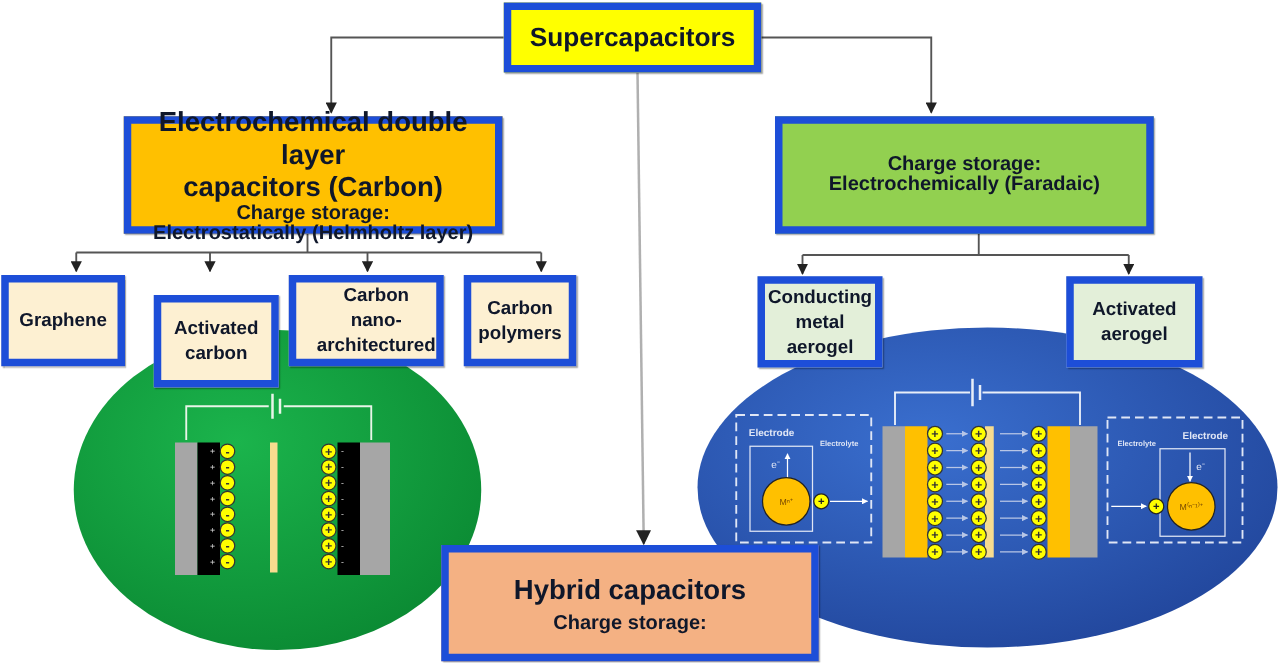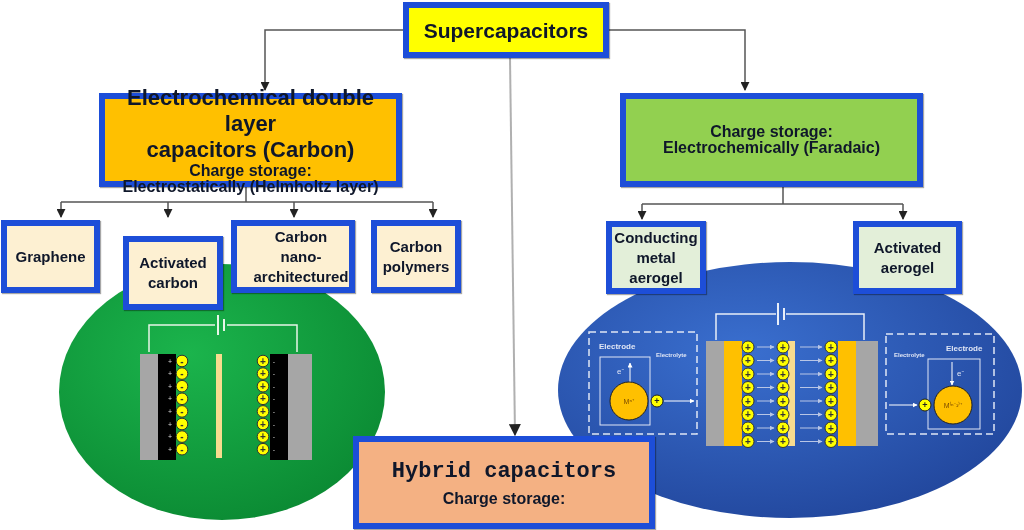--- a/index.html
+++ b/index.html
@@ -258,15 +258,15 @@
   <span class="leaf">Conducting</span>
   <span class="leaf">metal</span>
   <span class="leaf">aerogel</span>
 </div>
 <div class="box" style="left:853px;top:221px;width:109px;height:73px;background:#e3efd9;">
   <span class="leaf">Activated</span>
   <span class="leaf">aerogel</span>
 </div>
 
 <div class="box" style="left:353px;top:436px;width:302px;height:93px;background:#f4b183;">
-  <span class="title-lg" style="margin-bottom:6px;font-family:Liberation Mono, monospace;">Hybrid capacitors</span>
+  <span class="title-lg" style="margin-bottom:6px;">Hybrid capacitors</span>
   <span class="sub">Charge storage:</span>
 </div>
 
 </body></html>

